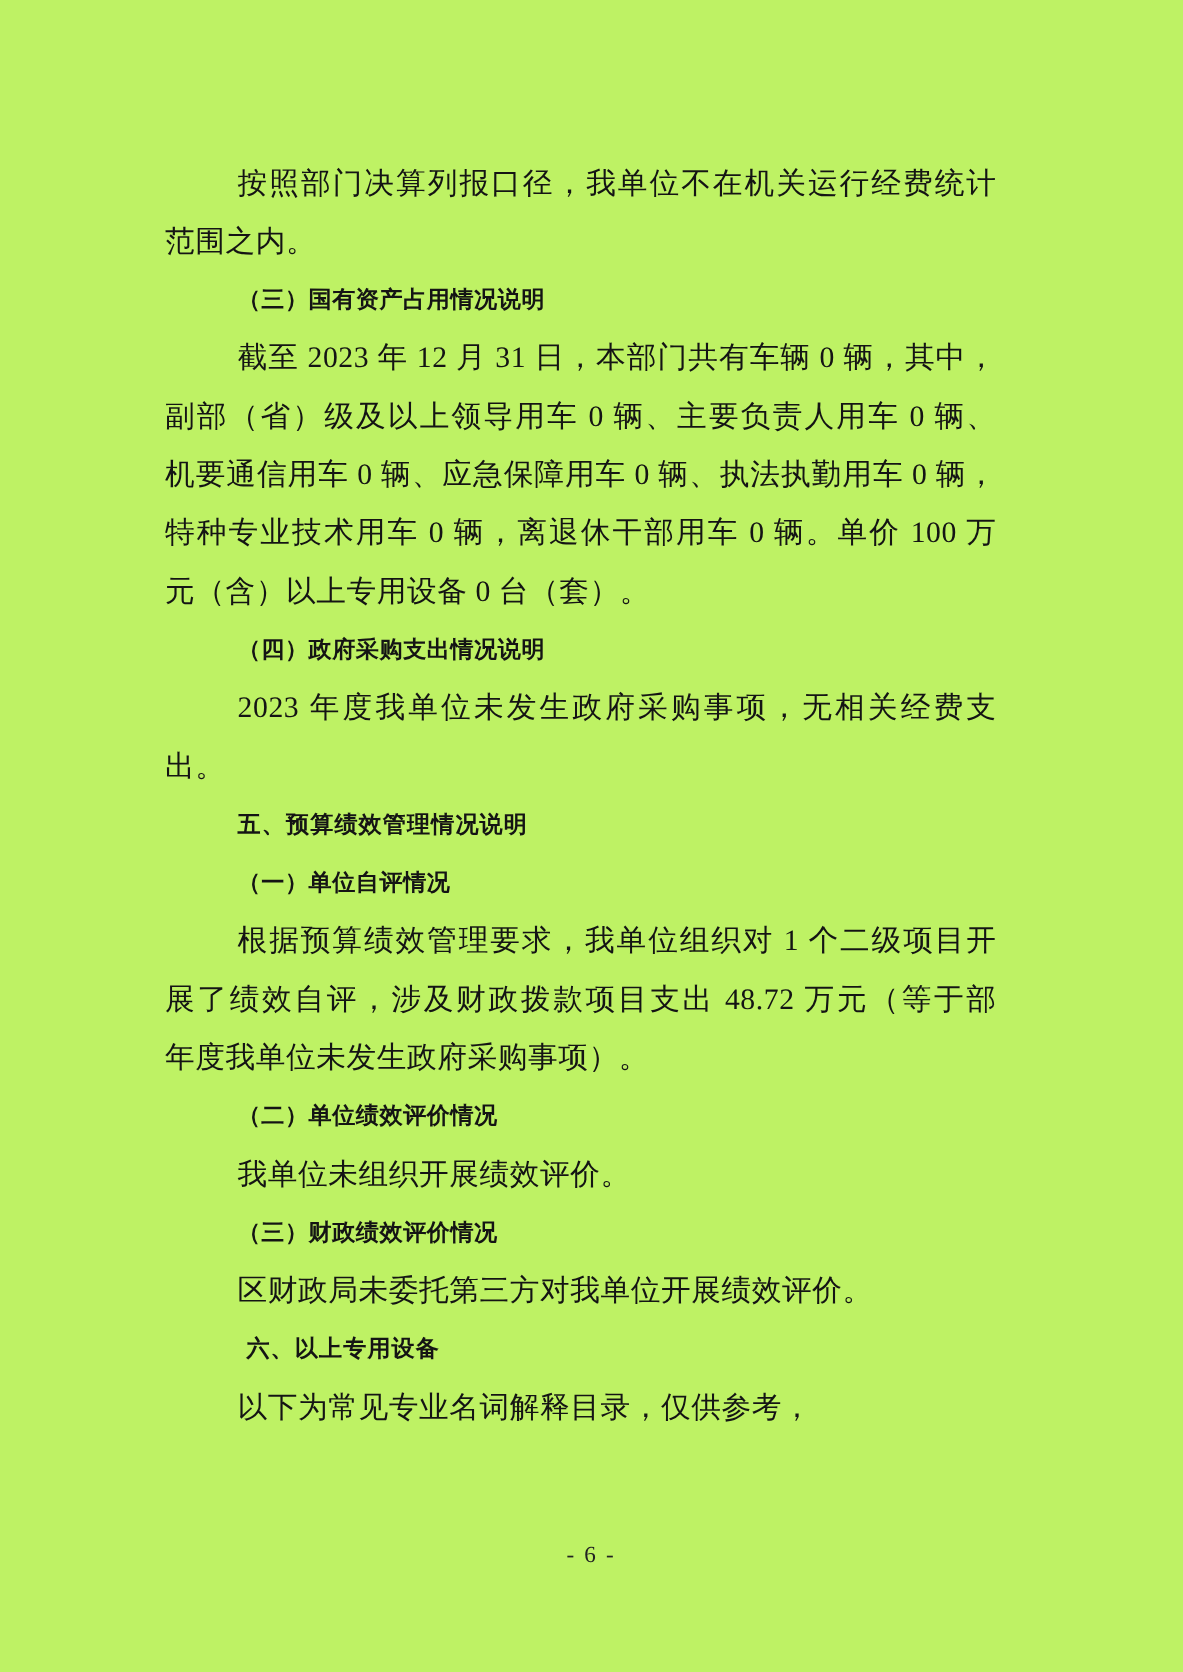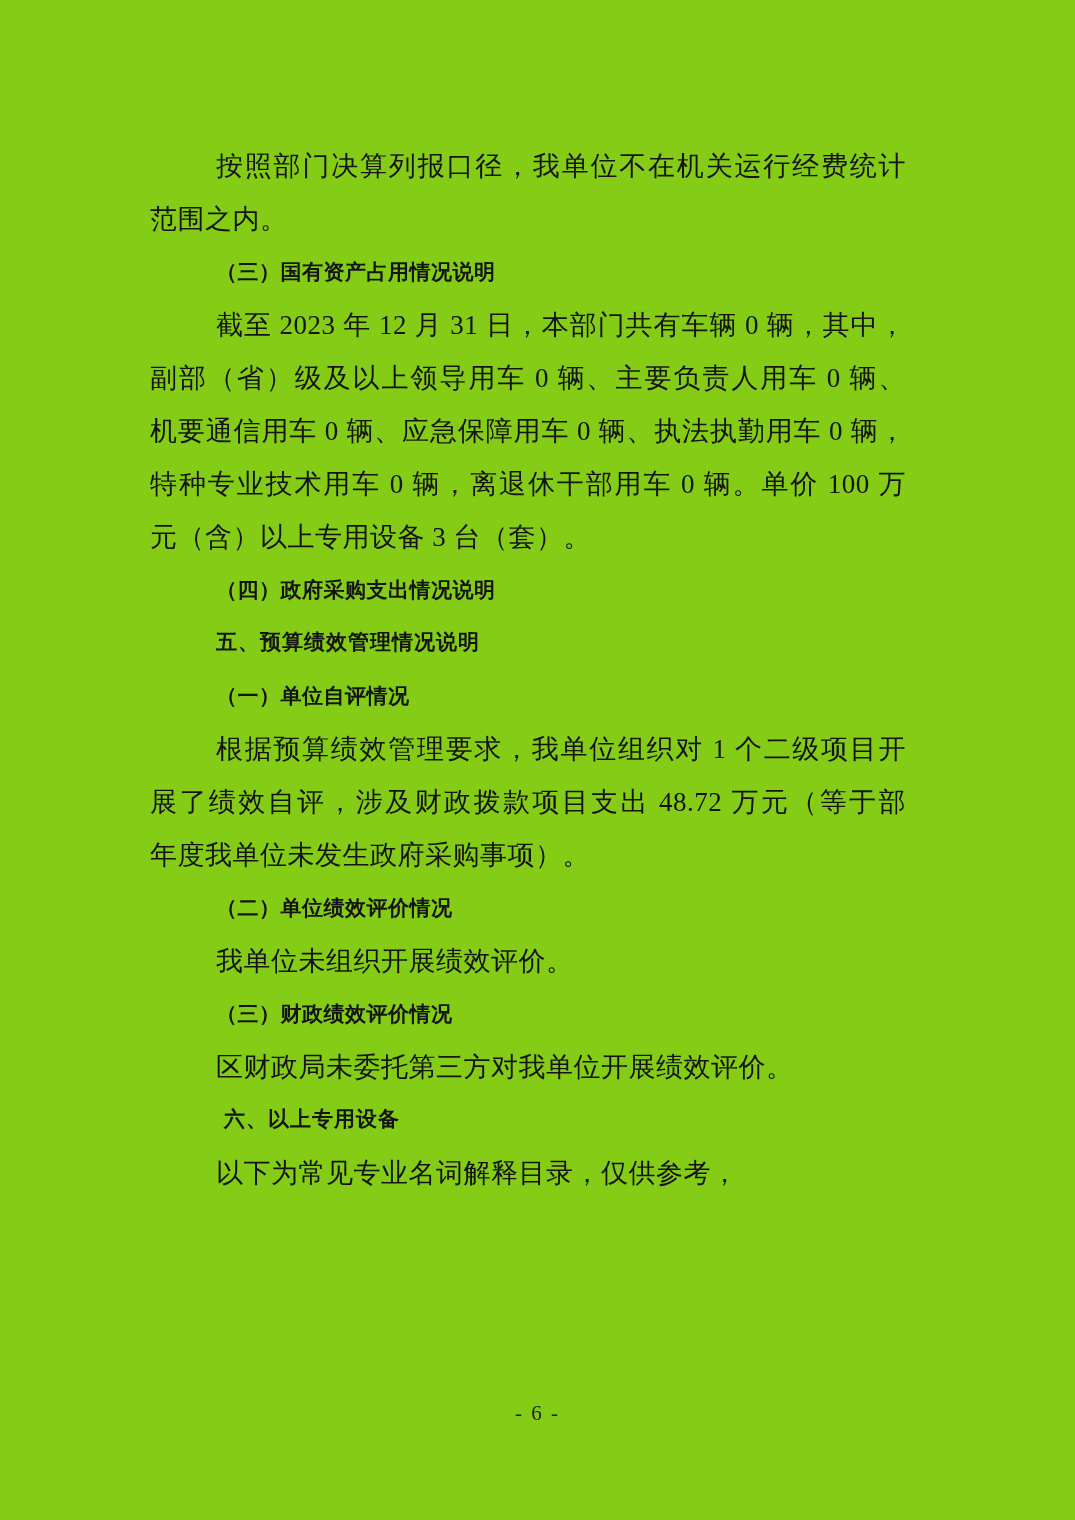--- a/index.html
+++ b/index.html
@@ -10,21 +10,21 @@
     position: relative;
     font-family: "Liberation Serif", "DejaVu Serif", serif;
     color: #141414;
     overflow: hidden;
   }
   .page {
     position: absolute;
     left: 0; top: 0;
     width: 1075px;
     height: 1520px;
-    background: #84cc16;
+    background: #bef264;
   }
   .doc-body {
     position: absolute;
     left: 150px;
     top: 140px;
     width: 756px;
   }
   .line {
     font-size: 27px;
     line-height: 53px;
@@ -44,21 +44,21 @@
   .h-kai-bold {
     font-weight: 700;
     font-family: "Liberation Serif", "DejaVu Serif", serif;
   }
   .h-kai {
     font-weight: 700;
     font-family: "Liberation Serif", "DejaVu Serif", serif;
   }
   .h-hei {
     font-weight: 700;
-    font-family: Liberation Mono, monospace;
+    font-family: Liberation Serif, serif;
     letter-spacing: 1px;
   }
   .h-hei.extra-indent { padding-left: 74px; }
   .footer {
     position: absolute;
     left: 0;
     top: 1400px;
     width: 1075px;
     text-align: center;
     font-size: 21px;
@@ -75,23 +75,27 @@
       <div class="para">
         <div class="line first">按照部门决算列报口径，我单位不在机关运行经费统计</div>
         <div class="line last">范围之内。</div>
       </div>
       <div class="heading h-kai-bold">（三）国有资产占用情况说明</div>
       <div class="para">
         <div class="line first">截至 2023 年 12 月 31 日，本部门共有车辆 0 辆，其中，</div>
         <div class="line">副部（省）级及以上领导用车 0 辆、主要负责人用车 0 辆、</div>
         <div class="line">机要通信用车 0 辆、应急保障用车 0 辆、执法执勤用车 0 辆，</div>
         <div class="line">特种专业技术用车 0 辆，离退休干部用车 0 辆。单价 100 万</div>
-        <div class="line last">元（含）以上专用设备 3 台（套）。</div>
+        <div class="line last">元（含）以上专用设备 0 台（套）。</div>
       </div>
       <div class="heading h-kai">（四）政府采购支出情况说明</div>
+      <div class="para">
+        <div class="line first">2023 年度我单位未发生政府采购事项，无相关经费支</div>
+        <div class="line last">出。</div>
+      </div>
       <div class="heading h-hei">五、预算绩效管理情况说明</div>
       <div class="heading h-kai-bold">（一）单位自评情况</div>
       <div class="para">
         <div class="line first">根据预算绩效管理要求，我单位组织对 1 个二级项目开</div>
         <div class="line">展了绩效自评，涉及财政拨款项目支出 48.72 万元（等于部</div>
         <div class="line last">年度我单位未发生政府采购事项）。</div>
       </div>
       <div class="heading h-kai-bold">（二）单位绩效评价情况</div>
       <div class="para">
         <div class="line first last">我单位未组织开展绩效评价。</div>

